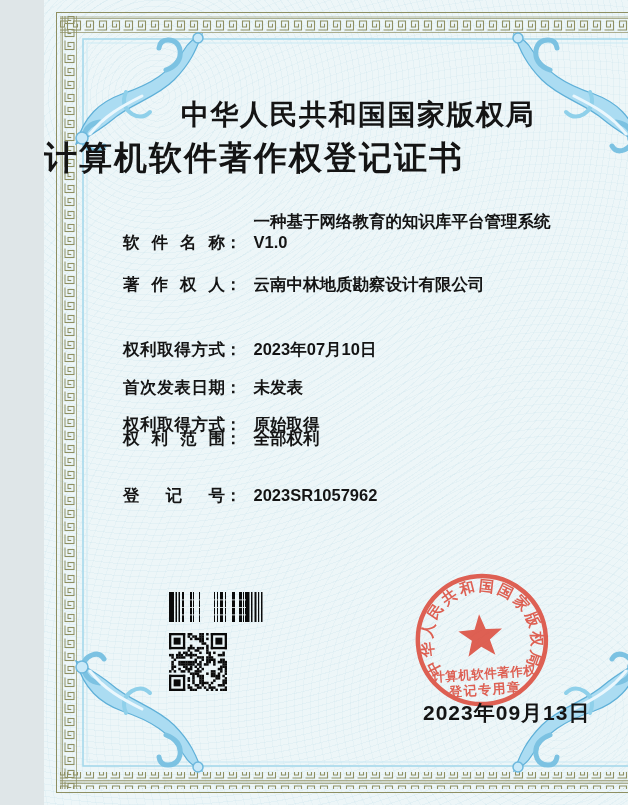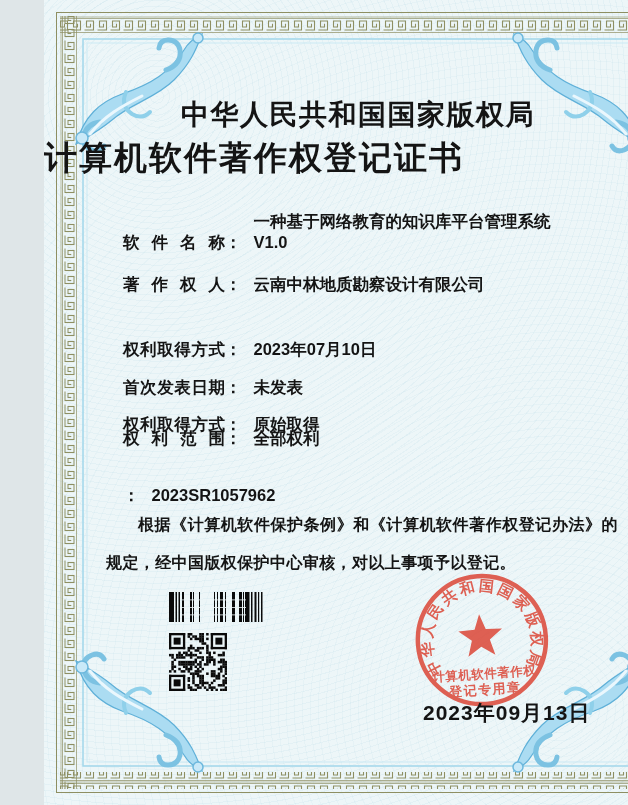--- a/index.html
+++ b/index.html
@@ -119,25 +119,25 @@
     <span class="lbl">权利取得方式</span>
       <span class="colon">：</span>
     <span class="val">原始取得</span>
   </div>
   <div class="row r6">
     <span class="lbl">权利范围</span>
       <span class="colon">：</span>
     <span class="val">全部权利</span>
   </div>
   <div class="row r7">
+    <span class="lbl">登记号</span>
       <span class="colon">：</span>
     <span class="val">2023SR1057962</span>
   </div>
 
-  <p class="statement">根据《计算机软件保护条例》和《计算机软件著作权登记办法》的规定，经中国版权保护中心审核，对以上事项予以登记。</p>
 
   <svg class="barcode" width="95" height="30" viewBox="0 0 95 30">
     <g id="barcode-bars" fill="#0a0a0a">
         <rect x="0" y="0" width="5" height="30"></rect>
         <rect x="6.5" y="0" width="1.5" height="30"></rect>
         <rect x="9.5" y="0" width="1.5" height="30"></rect>
         <rect x="13" y="0" width="2" height="30"></rect>
         <rect x="21" y="0" width="2" height="30"></rect>
         <rect x="24" y="0" width="1" height="30"></rect>
         <rect x="30" y="0" width="1" height="30"></rect>

